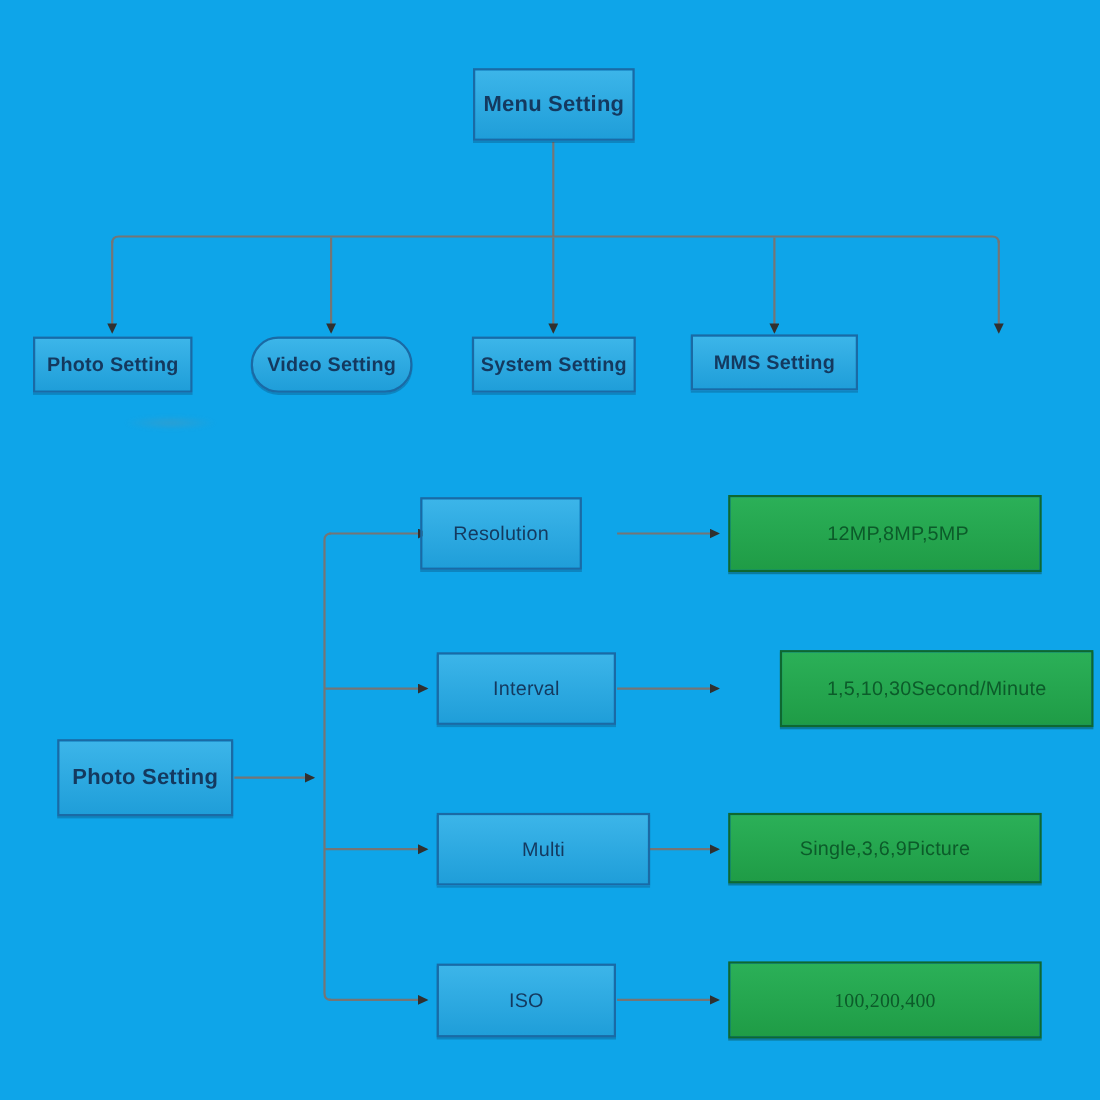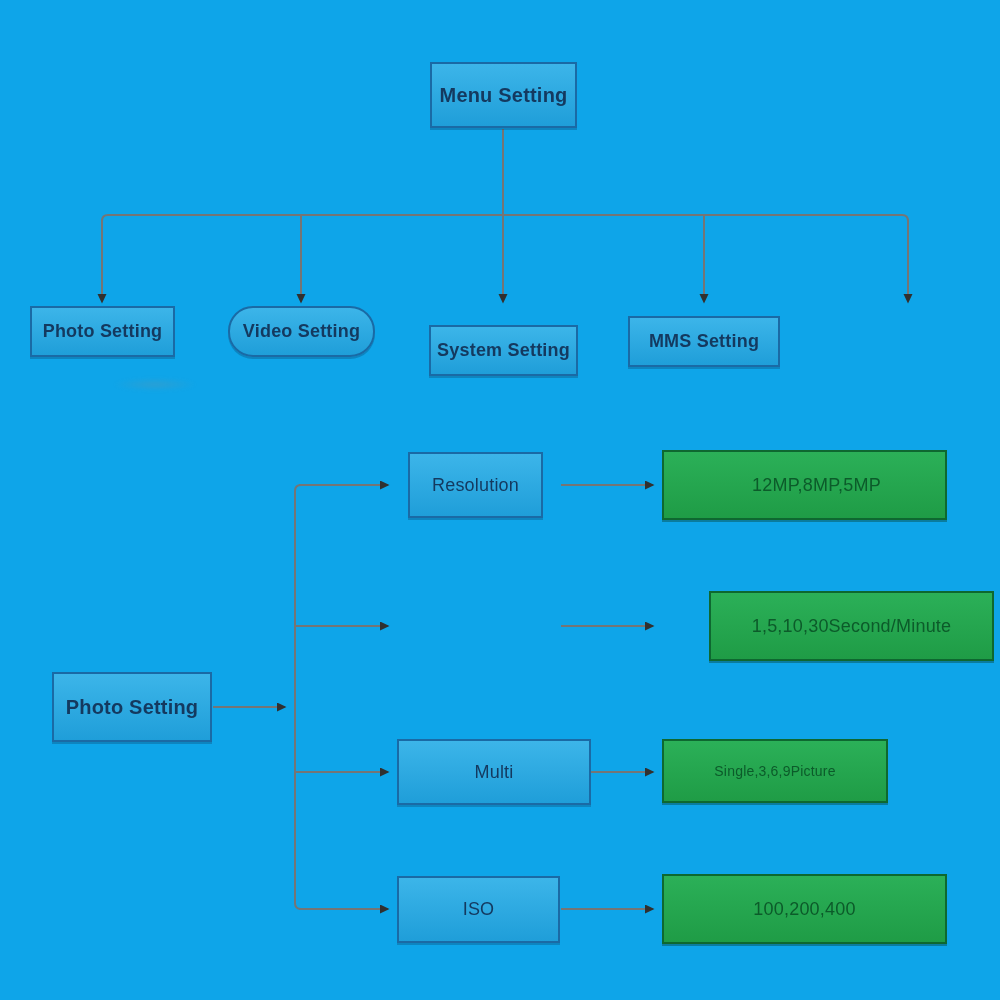--- a/index.html
+++ b/index.html
@@ -94,37 +94,38 @@
       <path class="wire" d="M561,909 L653,909" marker-end="url(#ah)"></path>
     </g>
   </svg>
 
   <div class="node blue bold" style="left:430px; top:62px; width:147px; height:66px; font-size:20px;">Menu Setting</div>
 
   <div class="node blue bold" style="left:30px; top:306px; width:145px; height:51px; font-size:18px;">Photo Setting</div>
 
   <div class="node blue bold" style="left:228px; top:306px; width:147px; height:51px; font-size:18px;border-radius:25px;">Video Setting</div>
 
-  <div class="node blue bold" style="left:429px; top:306px; width:149px; height:51px; font-size:18px;margin-top:19px;">System Setting</div>
+  <div class="node blue bold" style="left:429px; top:306px; width:149px; height:51px; font-size:18px;">System Setting</div>
 
-  <div class="node blue bold" style="left:628px; top:316px; width:152px; height:51px; font-size:18px;">MMS Setting</div>
+  <div class="node blue bold" style="left:628px; top:304px; width:152px; height:51px; font-size:18px;">MMS Setting</div>
 
 
   <div class="smudge"></div>
 
   <div class="node blue bold" style="left:52px; top:672px; width:160px; height:70px; font-size:20px;">Photo Setting</div>
 
-  <div class="node blue option-text" style="left:408px; top:452px; width:135px; height:66px; font-size:18px;">Resolution</div>
+  <div class="node blue option-text" style="left:382px; top:452px; width:147px; height:66px; font-size:18px;">Resolution</div>
 
+  <div class="node blue option-text" style="left:397px; top:593px; width:163px; height:66px; font-size:18px;">Interval</div>
 
   <div class="node blue option-text" style="left:397px; top:739px; width:194px; height:66px; font-size:18px;">Multi</div>
 
   <div class="node blue option-text" style="left:397px; top:876px; width:163px; height:67px; font-size:18px;">ISO</div>
 
   <div class="node green" style="left:662px; top:450px; width:285px; height:70px; font-size:18px;padding-left:24px;">12MP,8MP,5MP</div>
 
   <div class="node green" style="left:662px; top:591px; width:285px; height:70px; font-size:18px;margin-left:47px;">1,5,10,30Second/Minute</div>
 
-  <div class="node green" style="left:662px; top:739px; width:226px; height:64px; font-size:14px;">Single,3,6,9Picture</div>
+  <div class="node green" style="left:662px; top:739px; width:285px; height:64px; font-size:18px;">Single,3,6,9Picture</div>
 
-  <div class="node green" style="left:662px; top:874px; width:285px; height:70px; font-size:18px;">100,200,400</div>
+  <div class="node green" style="left:662px; top:874px; width:285px; height:70px; font-size:18px;font-family:Liberation Serif, serif;">100,200,400</div>
 
 </div>
 
 </body></html>

